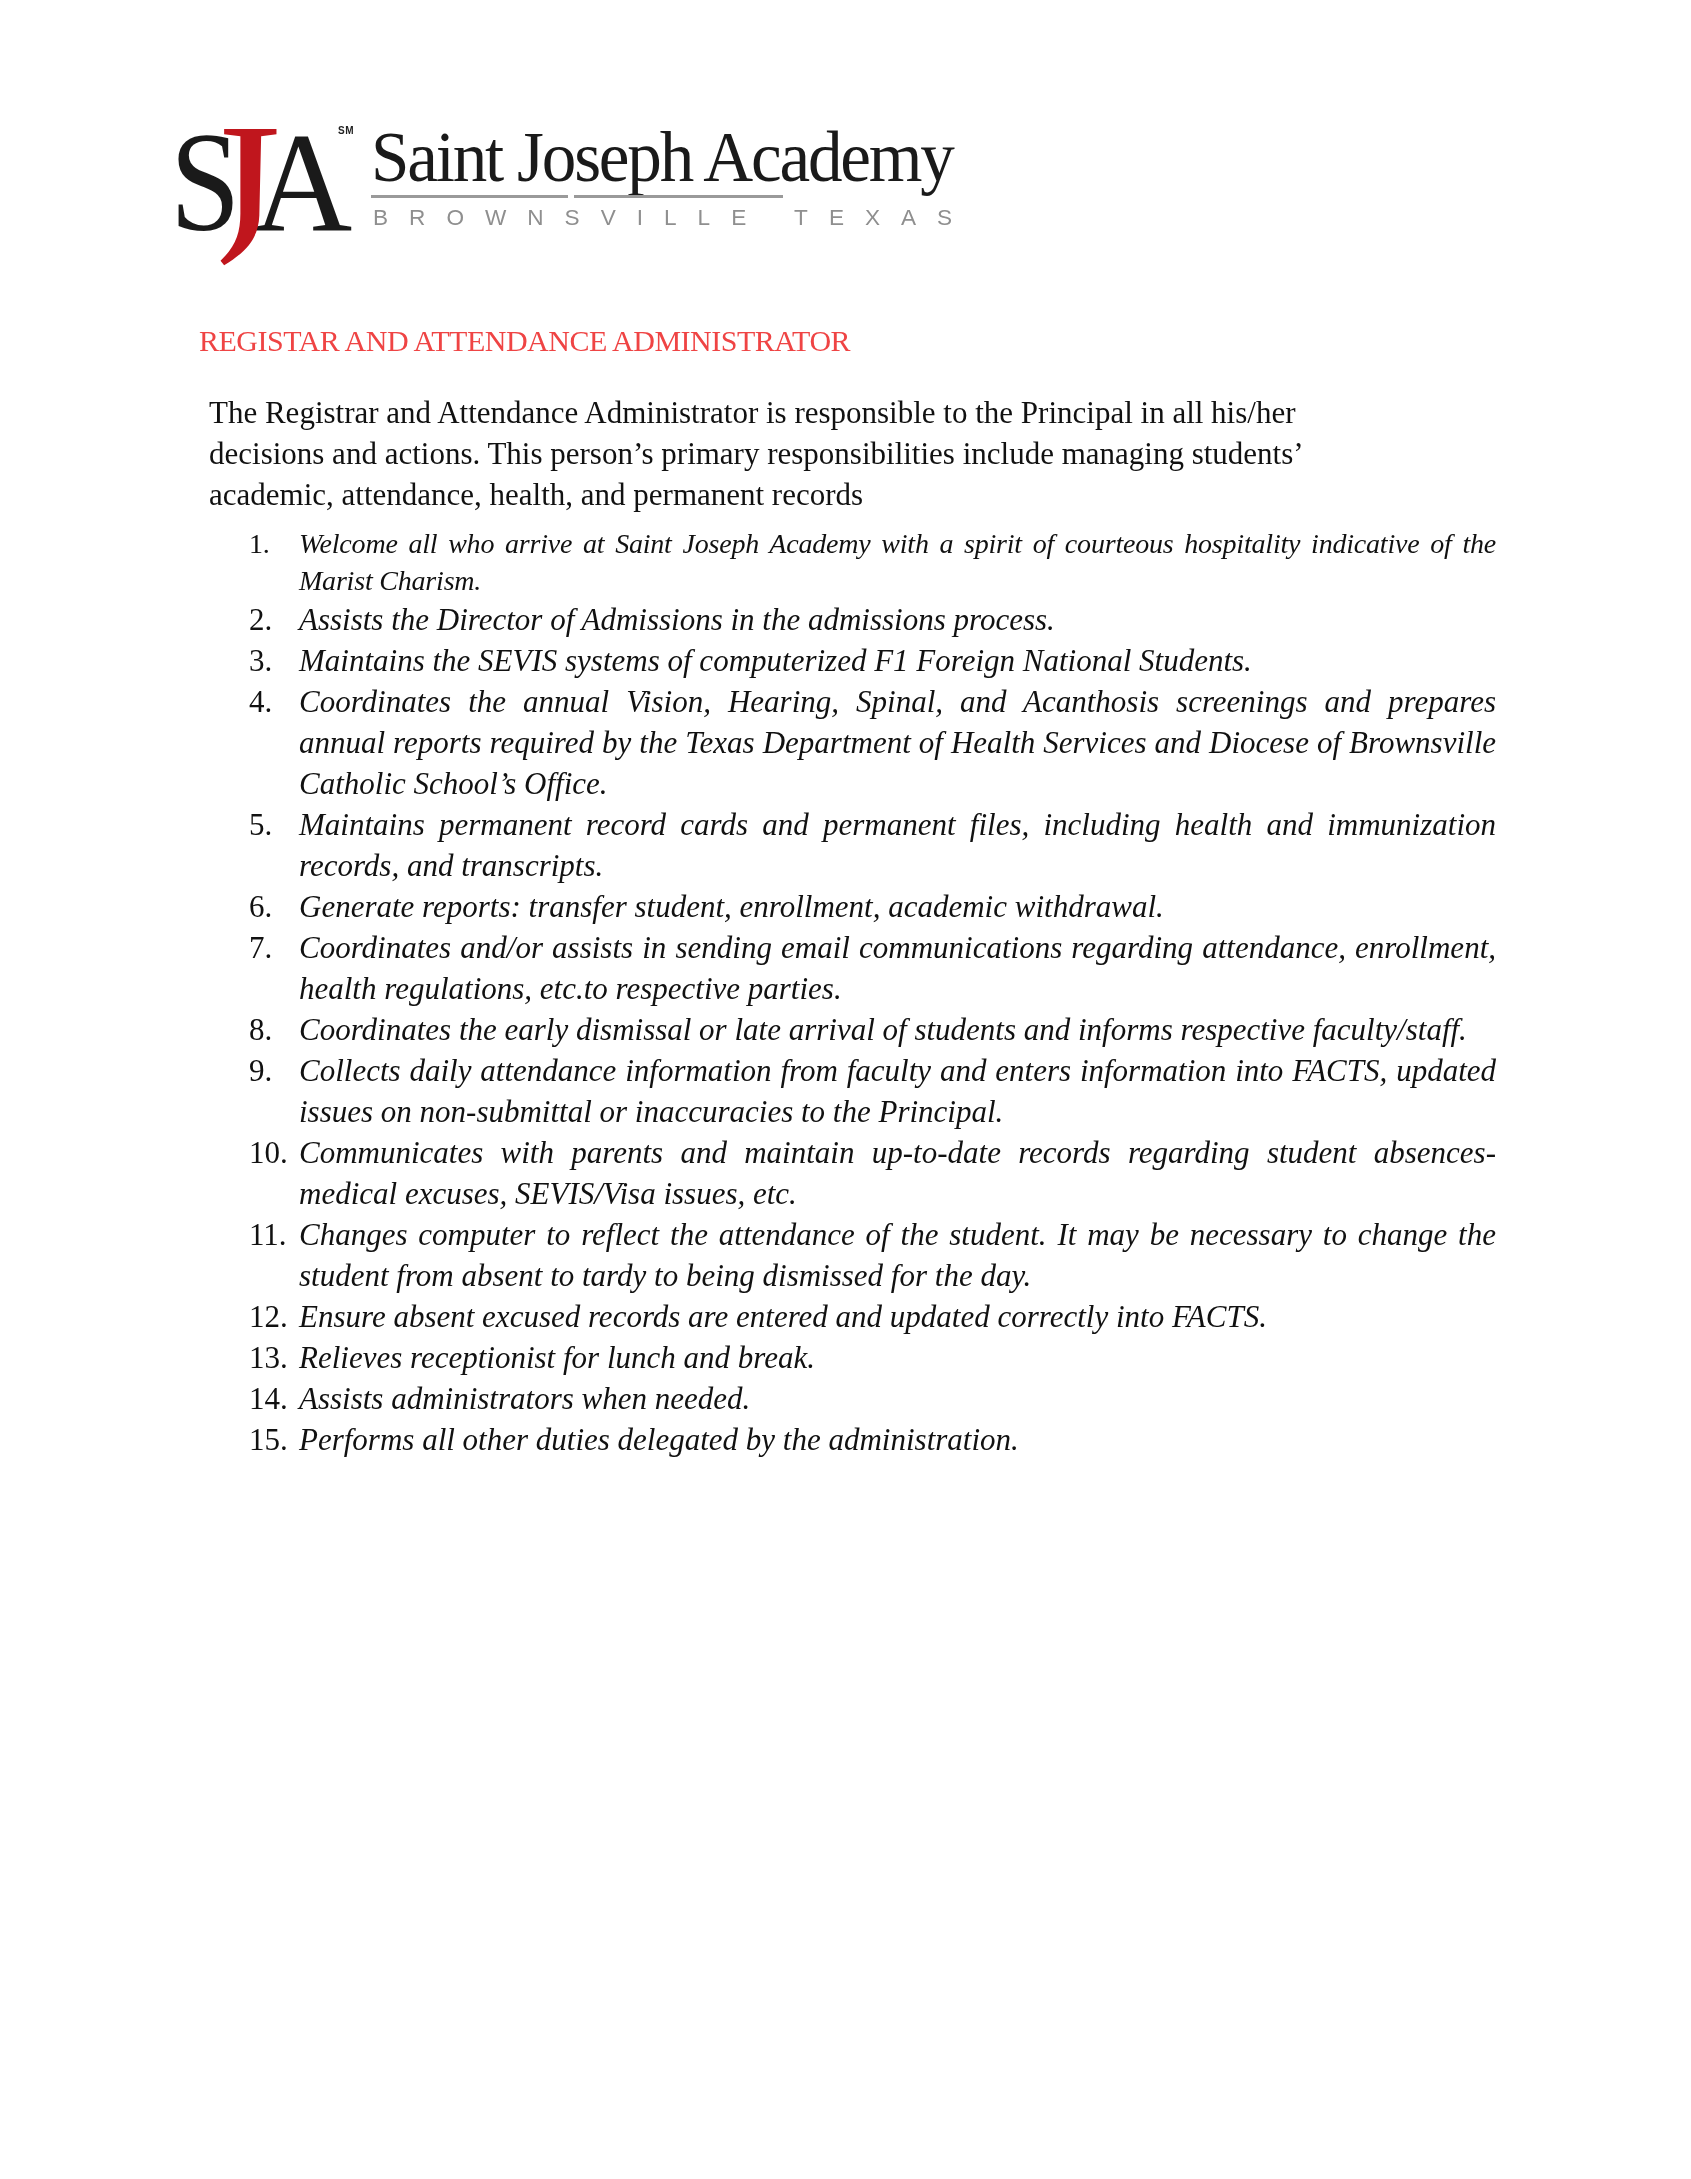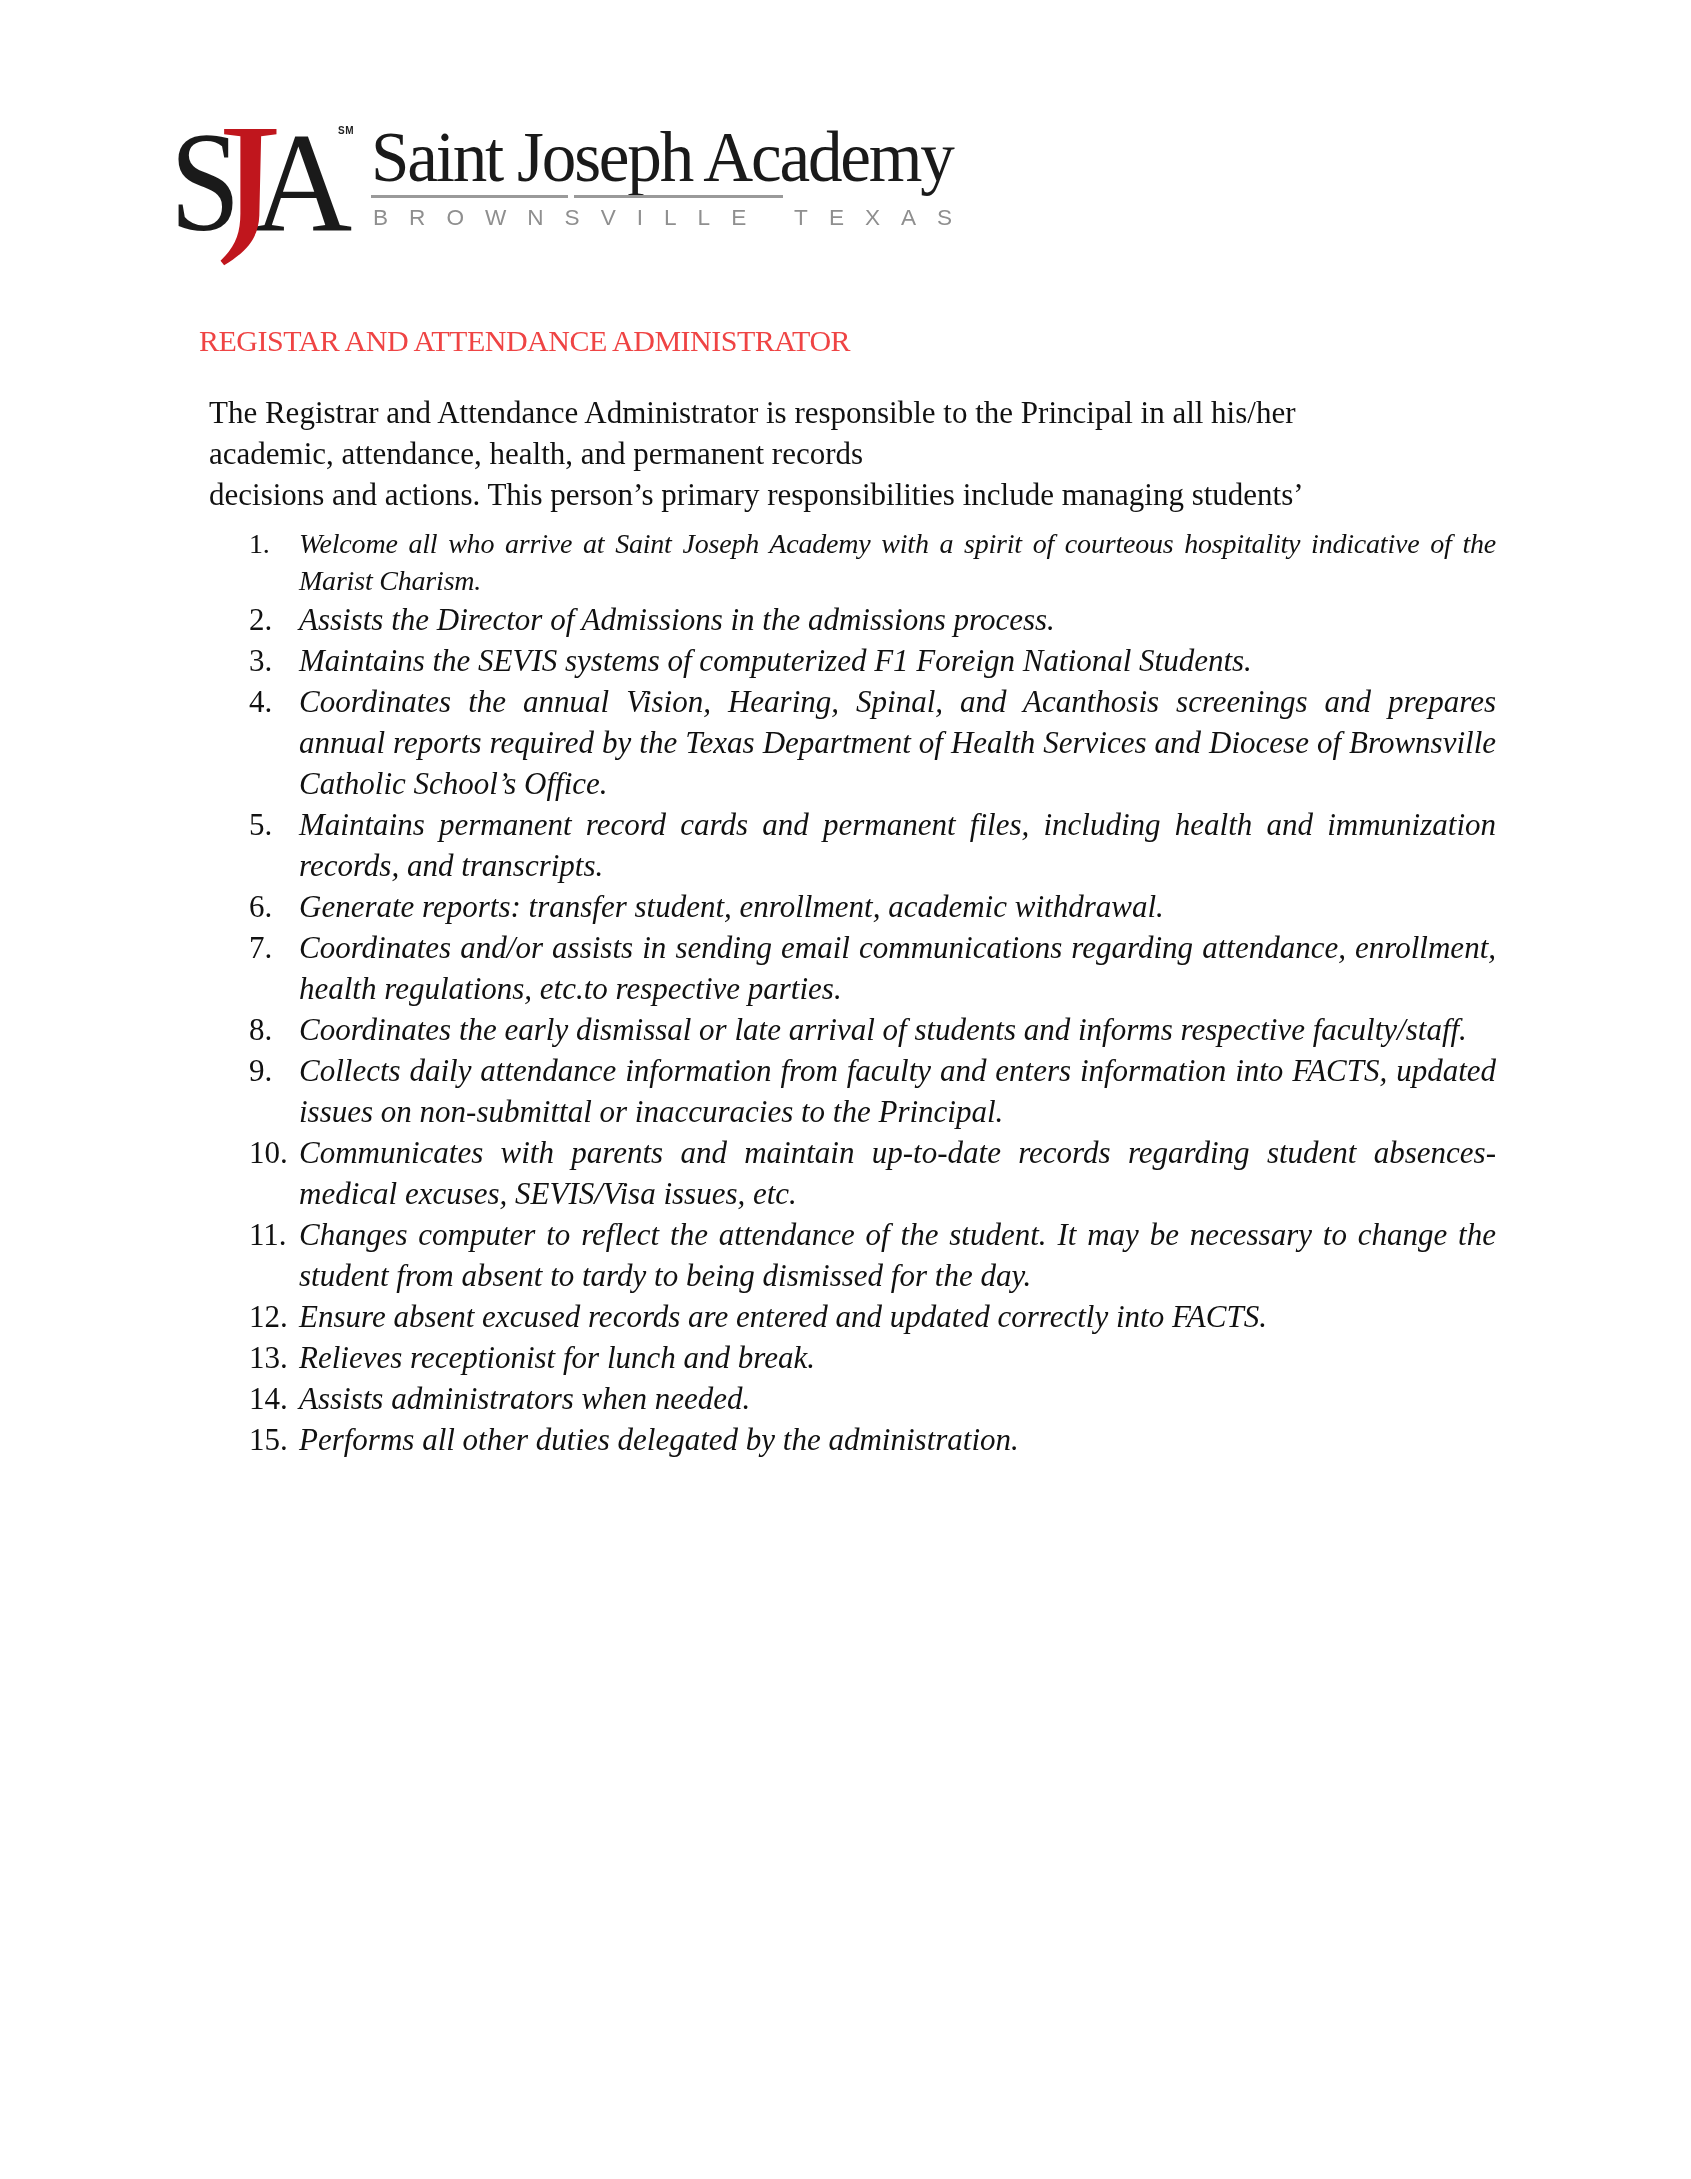--- a/index.html
+++ b/index.html
@@ -45,22 +45,22 @@
     <span class="wordmark">Saint Joseph Academy</span>
     <div class="logo-rule r1"></div>
     <div class="logo-rule r2"></div>
     <span class="tagline">BROWNSVILLE TEXAS</span>
   </div>
 
   <div class="doc-title">REGISTAR AND ATTENDANCE ADMINISTRATOR</div>
 
   <p class="intro">
     <span>The Registrar and Attendance Administrator is responsible to the Principal in all his/her</span>
+    <span>decisions and actions. This person’s primary responsibilities include managing students’</span>
     <span>academic, attendance, health, and permanent records</span>
-    <span>decisions and actions. This person’s primary responsibilities include managing students’</span>
   </p>
 
   <ol class="duties">
     <li class="duty small">
         <span class="num">1.</span>
         <span class="txt">Welcome all who arrive at Saint Joseph Academy with a spirit of courteous hospitality indicative of the Marist Charism.</span>
       </li>
     <li class="duty">
         <span class="num">2.</span>
         <span class="txt">Assists the Director of Admissions in the admissions process.</span>

